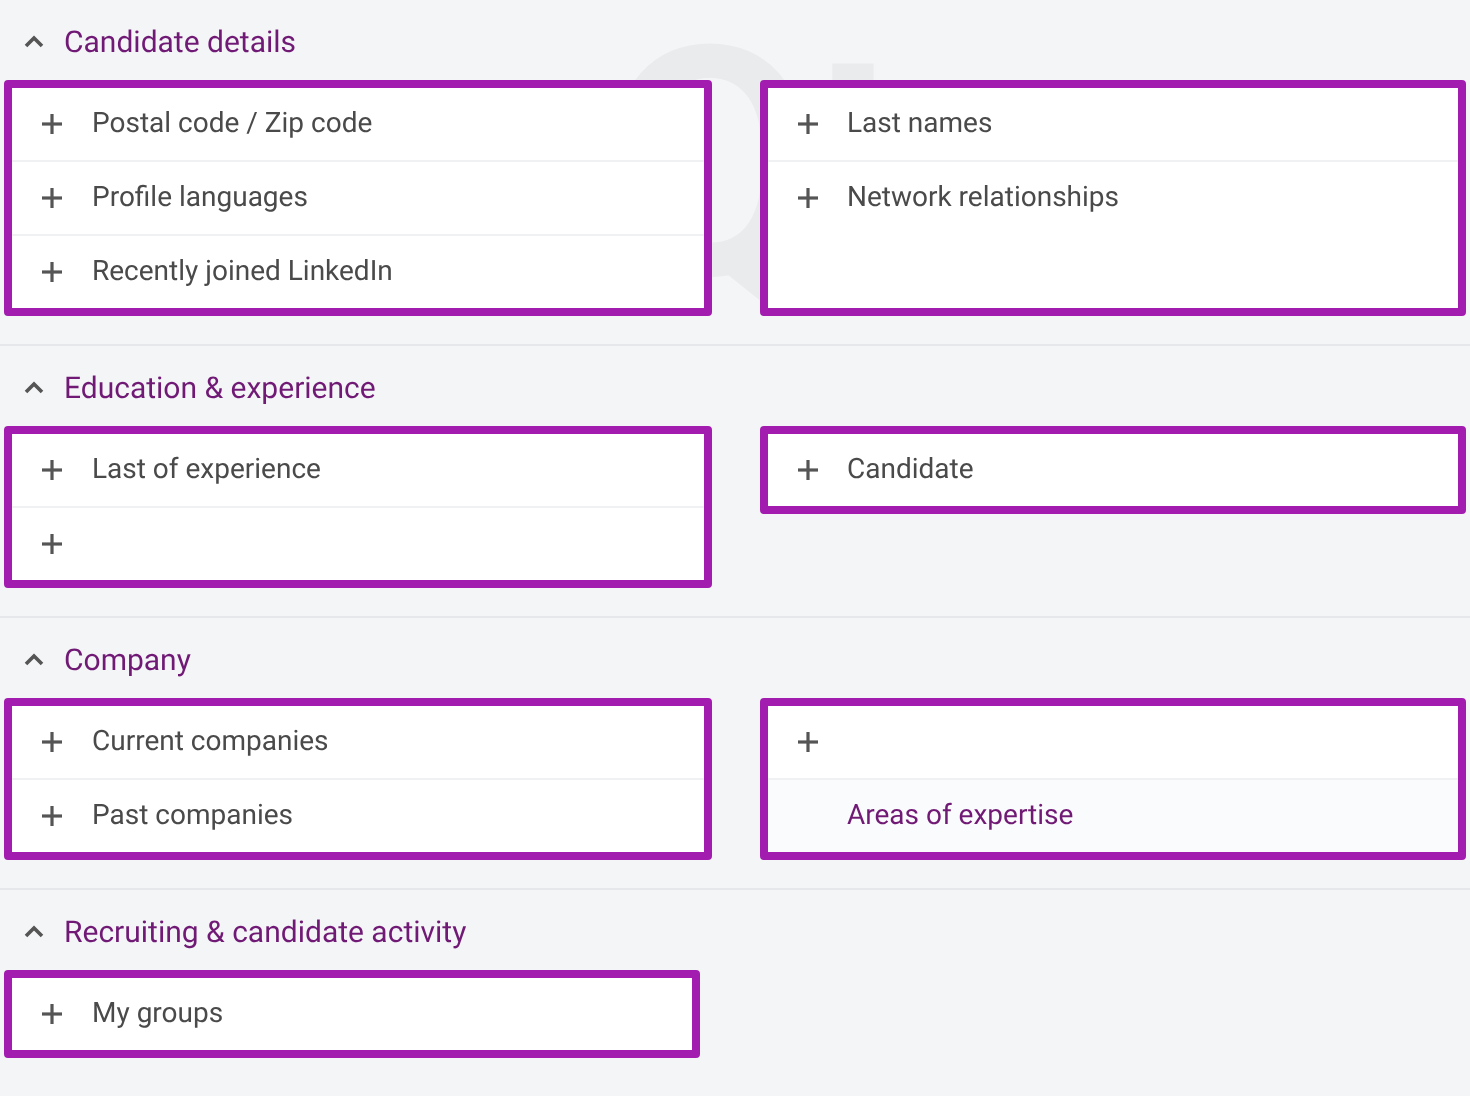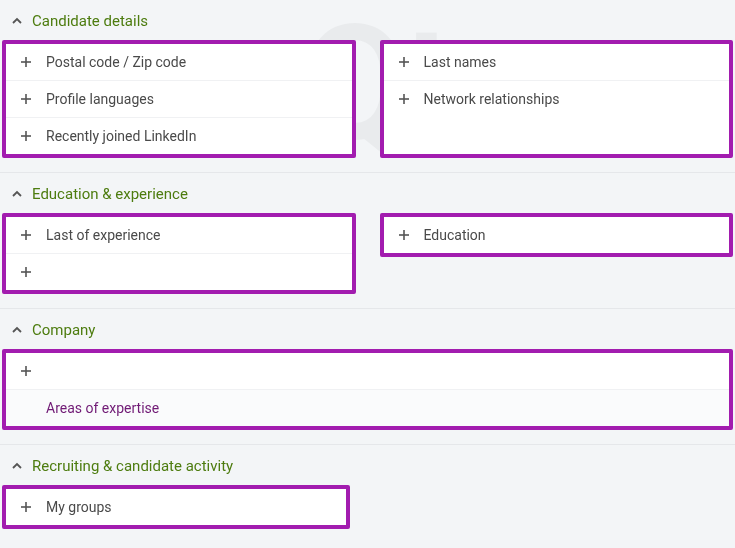--- a/index.html
+++ b/index.html
@@ -37,21 +37,21 @@
     display: inline-flex;
     width: 18px;
     height: 18px;
     align-items: center;
     justify-content: center;
     margin-right: 6px;
   }
   .chev svg { width: 12px; height: 12px; stroke: #555; stroke-width: 1.8; fill: none; }
   .section-title {
     font-size: 15px;
-    color: #4d7c0f;
+    color: #701a75;
     font-weight: 400;
     text-align: center;
   }
   .columns {
     display: flex;
     gap: 24px;
     padding: 0 2px;
   }
   .col {
     flex: 1;
@@ -193,38 +193,58 @@
         </div>
       </div>
       <div class="col" style="align-self:flex-start;">
         <div class="item">
           <span class="item-icon">
               <svg viewBox="0 0 12 12">
                 <line x1="6" y1="1" x2="6" y2="11"></line>
                 <line x1="1" y1="6" x2="11" y2="6"></line>
               </svg>
             </span>
-          <span class="item-label">Education</span>
+          <span class="item-label">Candidate</span>
         </div>
       </div>
     </div>
   </div>
 
   <hr class="divider">
 
   <div class="section">
     <div class="section-header">
       <span class="chev">
         <svg viewBox="0 0 12 12">
             <polyline points="2,8 6,4 10,8"></polyline>
           </svg>
       </span>
       <span class="section-title">Company</span>
     </div>
     <div class="columns">
+      <div class="col">
+        <div class="item">
+          <span class="item-icon">
+              <svg viewBox="0 0 12 12">
+                <line x1="6" y1="1" x2="6" y2="11"></line>
+                <line x1="1" y1="6" x2="11" y2="6"></line>
+              </svg>
+            </span>
+          <span class="item-label">Current companies</span>
+        </div>
+        <div class="item">
+          <span class="item-icon">
+              <svg viewBox="0 0 12 12">
+                <line x1="6" y1="1" x2="6" y2="11"></line>
+                <line x1="1" y1="6" x2="11" y2="6"></line>
+              </svg>
+            </span>
+          <span class="item-label">Past companies</span>
+        </div>
+      </div>
       <div class="col">
         <div class="item">
           <span class="item-icon">
               <svg viewBox="0 0 12 12">
                 <line x1="6" y1="1" x2="6" y2="11"></line>
                 <line x1="1" y1="6" x2="11" y2="6"></line>
               </svg>
             </span>
         </div>
         <div class="item muted">

